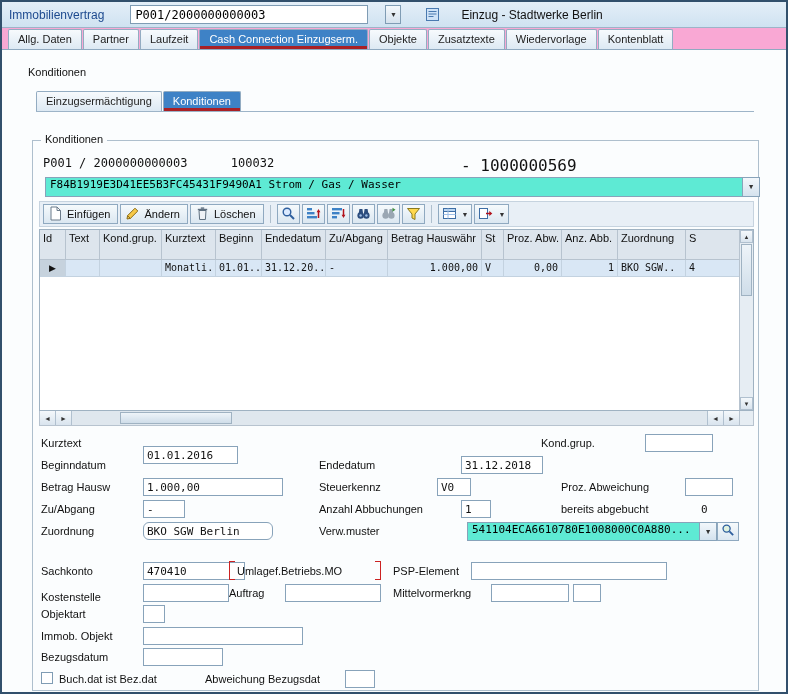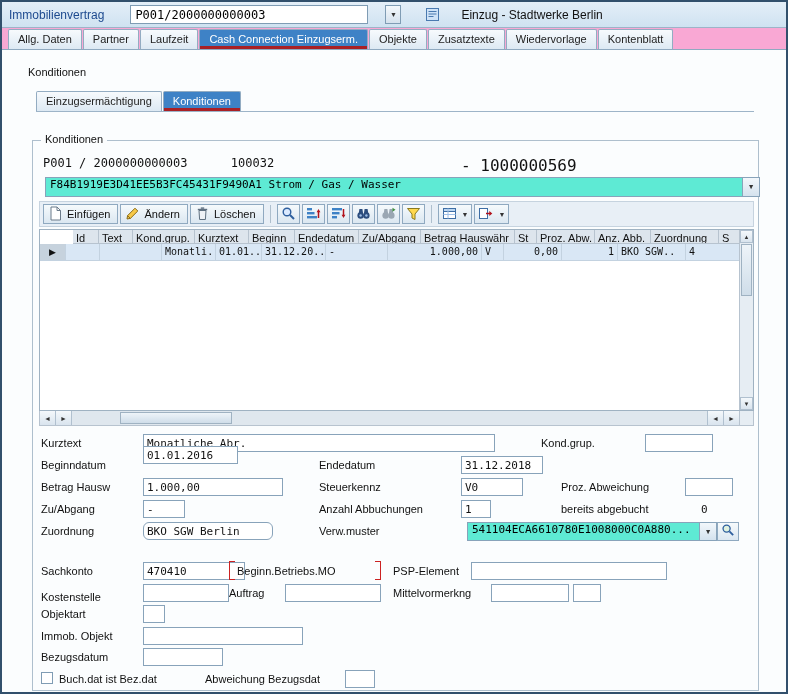--- a/index.html
+++ b/index.html
@@ -89,21 +89,21 @@
   }
   .ibtn{ padding:0 3px; justify-content:center; }
   .sep{ width:1px; height:18px; background:#aebfcd; margin:0 4px; flex:none; }
   .mini-caret{ font-size:7px; color:#333; margin-left:1px; }
 
   
   .tbl{
     position:absolute; left:6px; top:88px; width:715px; height:182px;
     background:#fff; border:1px solid #9fb2c2;
   }
-  .thead{ display:flex; height:14px;margin-left:33px; }
+  .thead{ display:flex; height:30px; }
   .th{
     background:#dde5ed; border-right:1px solid #b7c3cf; border-bottom:1px solid #b7c3cf;
     font-size:11px; padding:2px 2px 0 3px; white-space:nowrap; overflow:hidden; color:#111;
   }
   .trow{ display:flex; height:17px; }
   .td{
     background:#d9e7f5; border-right:1px solid #c3d2e0; border-bottom:1px solid #c3d2e0;
     font-size:10px; padding:2px 3px 0 3px; white-space:nowrap; overflow:hidden; color:#111;
   }
   .td.sel{ background:#c6d2dd; text-align:center; padding:3px 0 0 0; font-size:9px; }
@@ -357,33 +357,32 @@
       <span class="harrow">►</span>
       <span class="htrack">
           <span class="hthumb"></span>
         </span>
       <span class="harrow rb">◄</span>
       <span class="harrow rb">►</span>
       <span class="hcorner"></span>
     </div>
 
     <span class="lbl" style="left:8px;top:296px">Kurztext</span>
-    <input class="fld mono" style="left: 110px; top: 293px; width: 352px;" value="Monatliche Abr.">
     <span class="lbl" style="left:508px;top:296px">Kond.grup.</span>
     <input class="fld mono" style="left: 612px; top: 293px; width: 68px;" value="">
 
     <span class="lbl" style="left:8px;top:318px">Beginndatum</span>
     <input class="fld mono" style="left: 110px; top: 305px; width: 95px;" value="01.01.2016">
     <span class="lbl" style="left:286px;top:318px">Endedatum</span>
     <input class="fld mono" style="left: 428px; top: 315px; width: 82px;" value="31.12.2018">
 
     <span class="lbl" style="left:8px;top:340px">Betrag Hausw</span>
     <input class="fld mono" style="left: 110px; top: 337px; width: 140px;" value="1.000,00">
     <span class="lbl" style="left:286px;top:340px">Steuerkennz</span>
-    <input class="fld mono" style="left: 428px; top: 337px; width: 62px;" value="V0">
+    <input class="fld mono" style="left: 404px; top: 337px; width: 34px;" value="V0">
     <span class="lbl" style="left:528px;top:340px">Proz. Abweichung</span>
     <input class="fld mono" style="left: 652px; top: 337px; width: 48px;" value="">
 
     <span class="lbl" style="left:8px;top:362px">Zu/Abgang</span>
     <input class="fld mono" style="left: 110px; top: 359px; width: 42px;" value="-">
     <span class="lbl" style="left:286px;top:362px">Anzahl Abbuchungen</span>
     <input class="fld mono" style="left: 428px; top: 359px; width: 30px;" value="1">
     <span class="lbl" style="left:528px;top:362px">bereits abgebucht</span>
     <span class="static-val mono" style="left:668px;top:362px">0</span>
 
@@ -399,21 +398,21 @@
     <span class="sbtn" style="left:684px;top:381px">
       <span><svg width="14" height="14" viewBox="0 0 15 15">
             <circle cx="6" cy="6" r="3.8" fill="#dff1df" stroke="#2e5f9e" stroke-width="1.4"></circle>
             <line x1="9" y1="9" x2="13" y2="13" stroke="#2e5f9e" stroke-width="2"></line>
           </svg></span>
     </span>
 
     <span class="lbl" style="left:8px;top:424px">Sachkonto</span>
     <input class="fld mono" style="left: 110px; top: 421px; width: 102px;" value="470410">
     <span class="redfocus" style="left:196px;top:420px;width:152px">
-      <span>Beginn.Betriebs.MO</span>
+      <span>Umlagef.Betriebs.MO</span>
     </span>
     <span class="lbl" style="left:360px;top:424px">PSP-Element</span>
     <input class="fld mono" style="left: 438px; top: 421px; width: 196px;" value="">
 
     <span class="lbl" style="left:8px;top:450px">Kostenstelle</span>
     <input class="fld mono" style="left: 110px; top: 443px; width: 86px;" value="">
     <span class="lbl" style="left:196px;top:446px">Auftrag</span>
     <input class="fld mono" style="left: 252px; top: 443px; width: 96px;" value="">
     <span class="lbl" style="left:360px;top:446px">Mittelvormerkng</span>
     <input class="fld mono" style="left: 458px; top: 443px; width: 78px;" value="">

